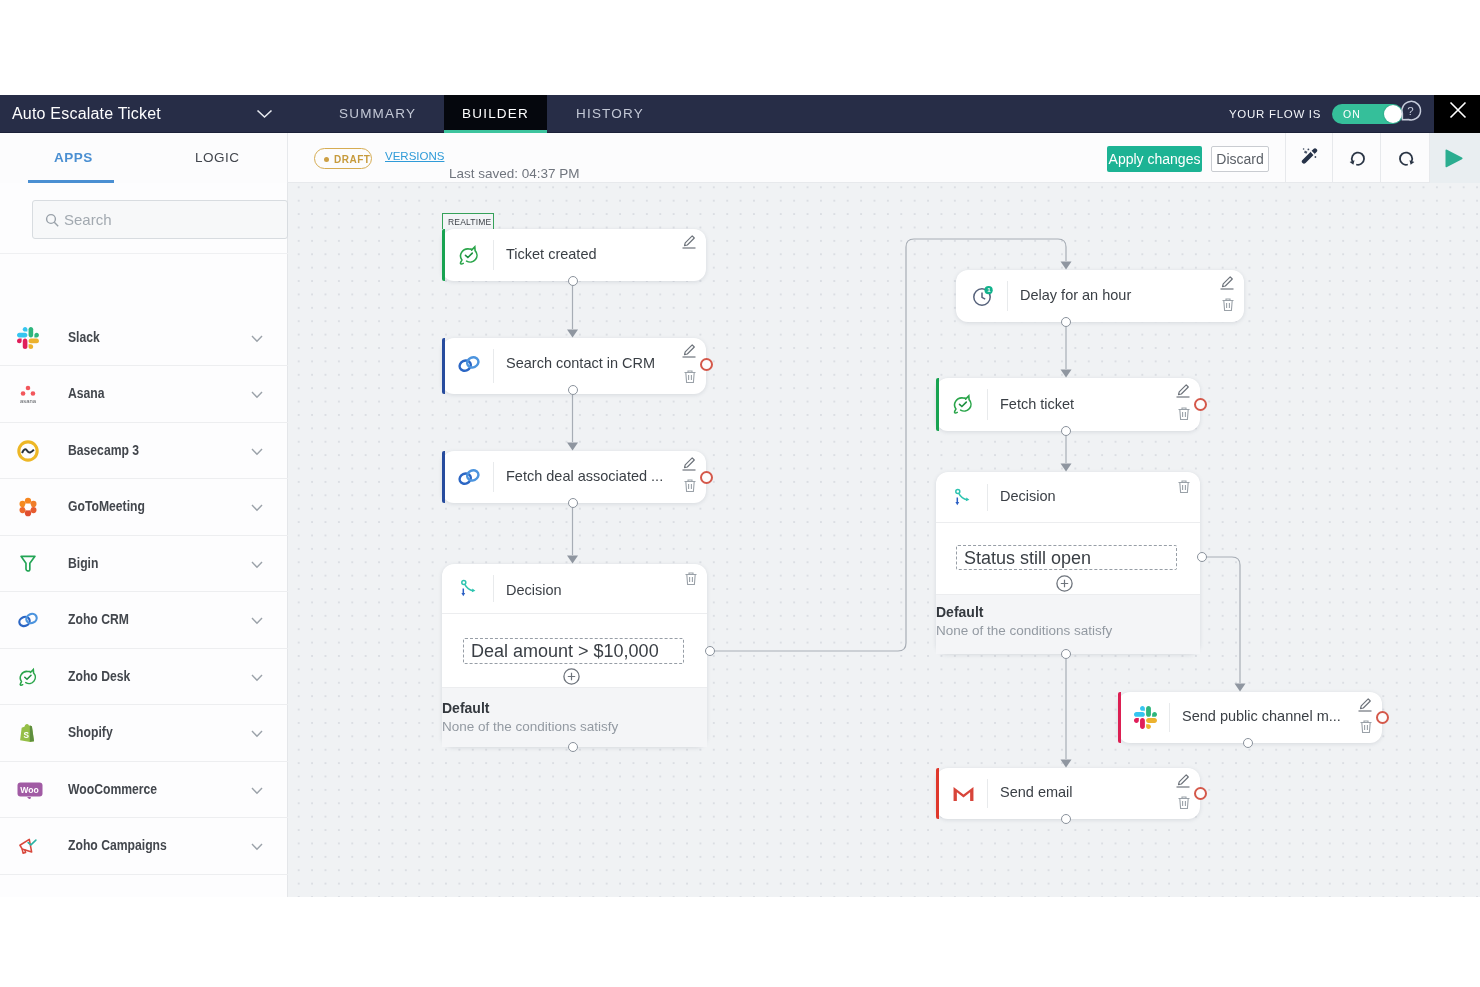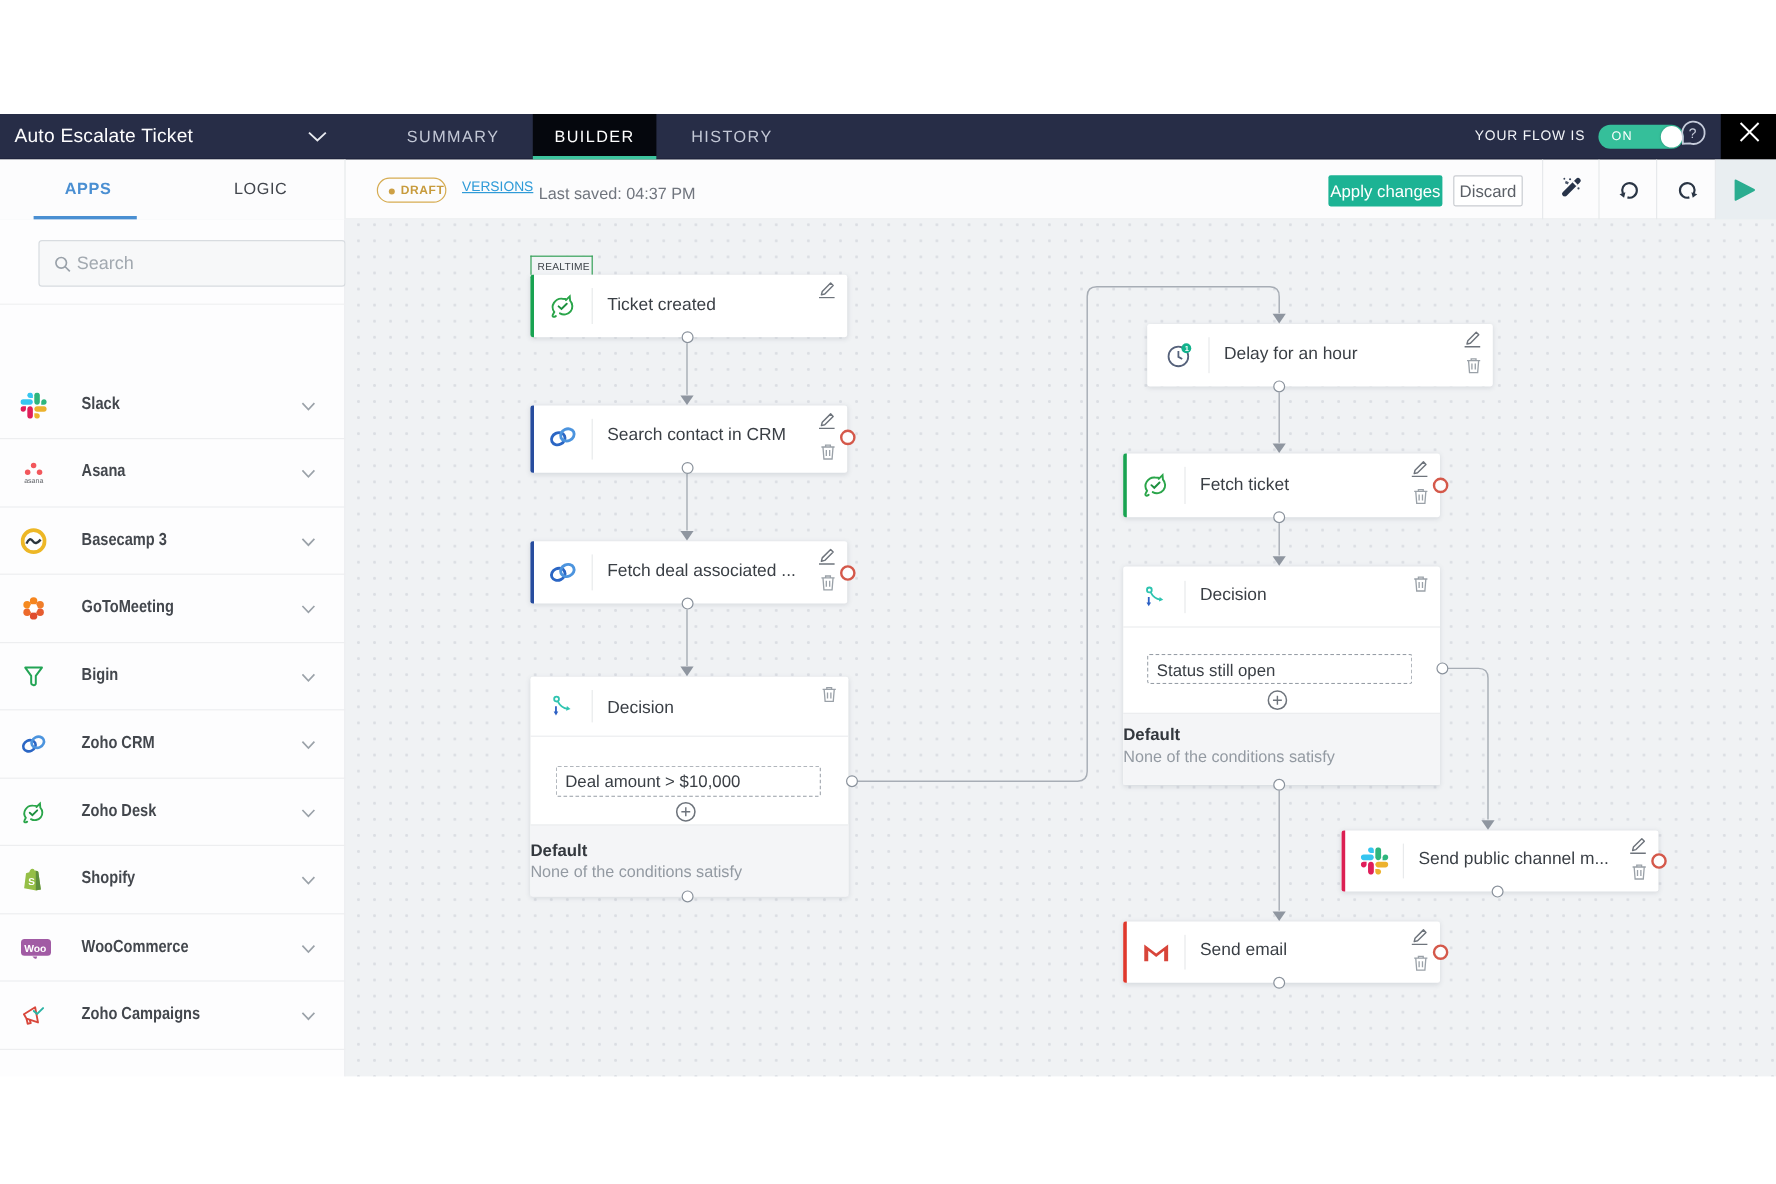--- a/index.html
+++ b/index.html
@@ -26,21 +26,21 @@
 
 #toolbar { position:absolute; left:0; top:133px; width:1480px; height:50px; background:#FCFCFD; border-bottom:1px solid #E7E9EC; }
 #toolbar .sideleft { position:absolute; left:0; top:0; width:288px; height:50px; border-right:1px solid #E7E9EC; background:#FCFCFD; }
 #apps { position:absolute; left:54px; top:17px; font-size:13.5px; letter-spacing:0.5px; color:#4A8FD2; font-weight:bold; }
 #apps-underline { position:absolute; left:28px; top:47px; width:86px; height:3px; background:#4A8FD2; }
 #logic { position:absolute; left:195px; top:17px; font-size:13.5px; letter-spacing:0.5px; color:#42464D; }
 #draftpill { position:absolute; left:314px; top:15px; width:58px; height:21px; border:1px solid #D6AC52; border-radius:11px; }
 #draftpill .dot { position:absolute; left:9px; top:7.5px; width:5px; height:5px; border-radius:50%; background:#CDA045; }
 #draftpill .t { position:absolute; left:19px; top:4.5px; font-size:10px; letter-spacing:0.5px; color:#C79B3D; font-weight:bold; }
 #versions { position:absolute; left:385px; top:17px; font-size:11.5px; letter-spacing:0; color:#2F9BD8; text-decoration:underline; }
-#lastsaved { position:absolute; left:449px; top:21px; font-size:13.5px; color:#70757E; }
+#lastsaved { position:absolute; left:449px; top:33px; font-size:13.5px; color:#70757E; }
 #applybtn { position:absolute; left:1107px; top:146px; width:95px; height:26px; background:#1CB394; border-radius:2px; color:#fff; font-size:14px; text-align:center; line-height:26px; }
 #discardbtn { position:absolute; left:1211px; top:146px; width:58px; height:26px; border:1px solid #C9CCD1; border-radius:2px; color:#5A5F66; font-size:14px; text-align:center; line-height:24px; background:#fff; }
 .tsep { position:absolute; top:133px; width:1px; height:50px; background:#E7E9EC; }
 #playsec { position:absolute; left:1430px; top:133px; width:50px; height:50px; background:#E9EEF1; }
 .ticon { position:absolute; top:142px; }
 
 
 #sidebar { position:absolute; left:0; top:183px; width:288px; height:714px; background:#FDFDFE; border-right:1px solid #E4E6E9; }
 #searchbox { position:absolute; left:16px; top:17px; width:256px; height:39px; background:#F7F8F9; border:1px solid #D8DCE0; border-radius:3px;margin-left:16px; }
 #searchbox svg { position:absolute; left:12px; top:12px; }
@@ -49,30 +49,30 @@
 .srow .icon { position:absolute; left:17px; top:17px; width:22px; height:22px; }
 .srow .lbl { position:absolute; left:68px; top:19px; font-size:14.5px; color:#43474D; font-weight:bold; transform:scaleX(0.84); transform-origin:0 50%; }
 .srow .chev { position:absolute; left:251px; top:25px; }
 
 
 #canvas { position:absolute; left:288px; top:183px; width:1192px; height:714px; background:#F0F2F4;
   background-image:radial-gradient(circle, #DBDEE3 1px, rgba(219,222,227,0) 1.35px);
   background-size:13.4px 13.4px; background-position:4px 11px; }
 #wires { position:absolute; left:0; top:0; }
 
-.node { position:absolute; background:#fff; border-radius:2px; box-shadow:0 1px 4px rgba(60,70,90,0.14); }
+.node { position:absolute; background:#fff; border-radius:12px; box-shadow:0 1px 4px rgba(60,70,90,0.14); }
 .lbar { position:absolute; left:0; top:0; width:3px; height:100%; border-radius:2px 0 0 2px; }
 .nicon { position:absolute; left:15px; }
 .ndiv { position:absolute; left:51px; top:11px; bottom:11px; width:1px; background:#E8EAEC; }
 .ntitle { position:absolute; left:64px; font-size:14.5px; color:#3A3F45; white-space:nowrap; }
 .npencil { position:absolute; right:9px; top:5px; }
 .ntrash { position:absolute; right:9px; }
 .port { position:absolute; width:10px; height:10px; border-radius:50%; background:#fff; border:1.5px solid #8A929C; z-index:6; }
 .errdot { position:absolute; width:13px; height:13px; border-radius:50%; background:#FDFDFD; border:2px solid #D4584A; z-index:7; }
-.dashbox { position:absolute; border:1px dashed #979EA6; border-radius:2px; background:#fff; font-size:14px; color:#3A3F45; padding-left:7px; }
+.dashbox { position:absolute; border:1px dashed #979EA6; border-radius:2px; background:#fff; font-size:18px; color:#3A3F45; padding-left:7px; }
 .plusbtn { position:absolute; width:17px; height:17px; }
 .dfoot { position:absolute; left:0; width:100%; background:#F4F5F7; border-top:1px solid #ECEDEF; text-align:left; }
 .dfoot .d1 { font-size:14px; font-weight:bold; color:#33383E; }
 .dfoot .d2 { font-size:13.5px; color:#939AA2; }
 #realtime { position:absolute; left:154px; top:30px; width:52px; height:16px; border:1px solid #35A159; border-bottom:none; font-size:8.5px; letter-spacing:0.2px; color:#3E4349; padding:3px 0 0 5px; background:#F2F4F6; }
 </style>
 </head>
 <body>
 <div id="root">
   <div id="navbar">

